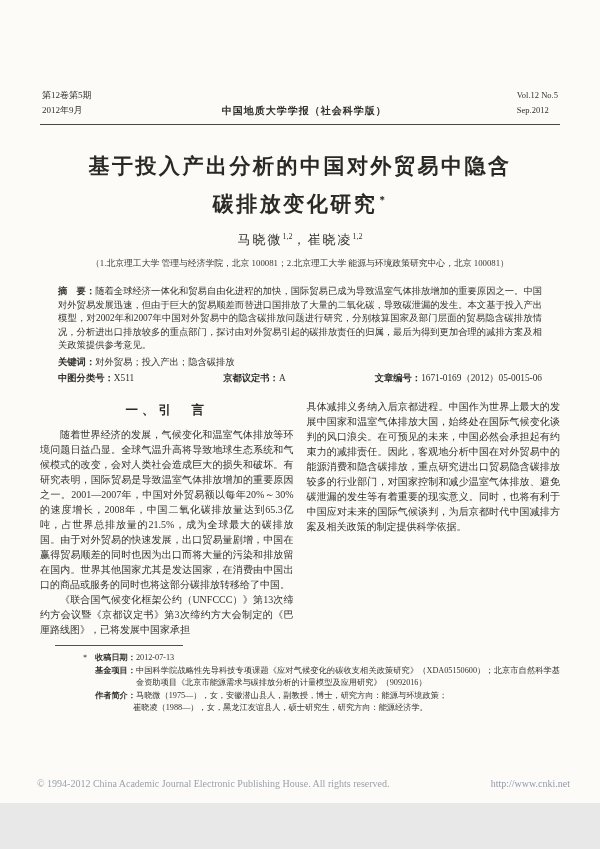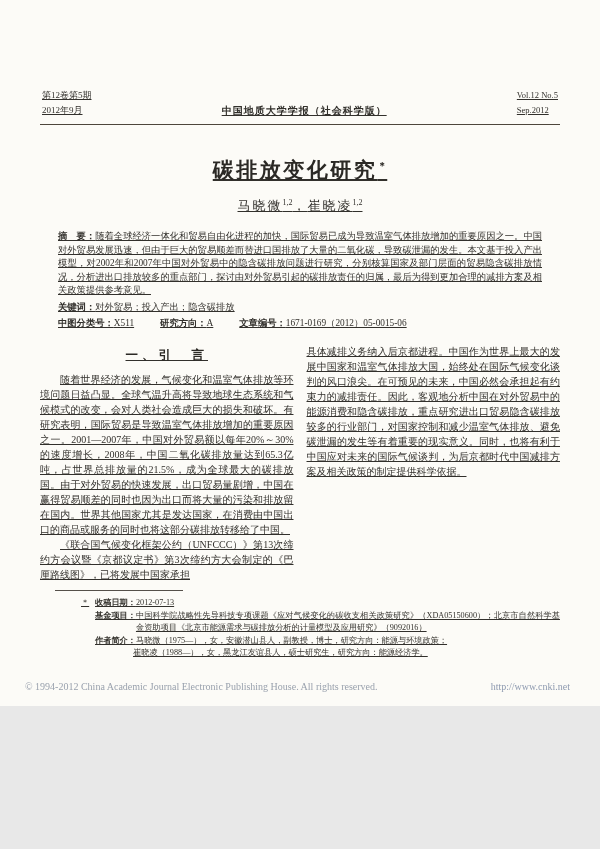--- a/index.html
+++ b/index.html
@@ -1,20 +1,19 @@
 <!DOCTYPE html>
 <html><head>
 <meta charset="utf-8">
 <style>
   html,body{margin:0;padding:0;background:#e8e8e8;}
   .page{
-    width:600px;height:706px;margin:0 auto;position:relative;
+    width:600px;height:803px;margin:0 auto;position:relative;
     background:#fcfbf7;color:#32302c;overflow:hidden;
     font-family:"Liberation Serif","DejaVu Serif",serif;
-    text-decoration:underline;
   }
   .inner{padding:0 40px;}
   
   .jheader{
     margin-top:88px;display:flex;justify-content:space-between;align-items:flex-end;
     border-bottom:1.5px solid #4d463c;padding:0 2px 6px 2px;
   }
   .jh-left{font-size:9px;line-height:15px;white-space:nowrap;}
   .jh-center{text-align:center;flex:1;}
   .jh-center .cn{font-size:10px;font-weight:bold;letter-spacing:1px;}
@@ -27,42 +26,42 @@
   }
   .title sup{font-size:10px;letter-spacing:0;}
   .authors{margin-top:10px;text-align:center;font-size:13px;letter-spacing:2px;}
   .authors sup{font-size:8px;letter-spacing:0;}
   .affil{margin-top:9px;text-align:center;font-size:8.8px;color:#3a3731;}
   
   .abstract{margin:15px 18px 0 18px;font-size:9.3px;line-height:13.6px;text-align:justify;}
   .abstract .lab{font-weight:bold;font-family:"Liberation Sans","DejaVu Sans",sans-serif;}
   .kwline{margin:2px 18px 0 18px;font-size:9.3px;line-height:14px;}
   .kwline .lab{font-weight:bold;font-family:"Liberation Sans","DejaVu Sans",sans-serif;}
-  .metaline{margin:3px 18px 0 18px;font-size:9.3px;display:flex;gap:26px;}
+  .metaline{margin:3px 18px 0 18px;font-size:9.3px;display:flex;gap:26px;justify-content:space-between;}
   .metaline .lab{font-weight:bold;font-family:"Liberation Sans","DejaVu Sans",sans-serif;}
   
   .columns{margin-top:14px;display:flex;gap:13px;}
   .col{flex:1;font-size:10px;line-height:15px;text-align:justify;}
   .sec-head{
     text-align:center;font-weight:bold;font-size:12.5px;letter-spacing:4px;
     margin:4px 0 9px 0;font-family:"Liberation Sans","DejaVu Sans",sans-serif;color:#2b2925;
   }
   .col p{margin:0;text-indent:2em;}
   .col p.cont{text-indent:0;}
   
   .footnote{margin:8px 0 0 15px;font-size:8.2px;line-height:12.6px;color:#35332e;}
   .fn-rule{width:128px;border-top:1px solid #55504a;margin-bottom:6px;}
   .fn-row{display:flex;padding-left:40px;}
   .fn-row .fn-mark{width:14px;margin-left:-14px;}
   .fn-label{white-space:nowrap;font-weight:bold;font-family:"Liberation Sans","DejaVu Sans",sans-serif;}
   .fn-val{flex:1;text-align:justify;}
   .fn-bio2{padding-left:78px;}
   
   .copyright{
-    position:absolute;left:25px;right:30px;bottom:14px;
+    position:absolute;left:37px;right:30px;bottom:14px;
     display:flex;justify-content:space-between;align-items:baseline;
     font-size:10px;color:#99a1ad;font-family:"Liberation Serif","DejaVu Serif",serif;
   }
   .copyright .url{color:#8e9ab0;}
 </style>
 </head>
 <body>
 
 <div class="page">
   <div class="inner">
@@ -75,39 +74,41 @@
       <div class="jh-center">
         <div class="cn">中国地质大学学报（社会科学版）</div>
       </div>
       <div class="jh-right">
         <div>Vol.12 No.5</div>
         <div>Sep.2012</div>
       </div>
     </div>
 
     <div class="title">
+      <div>基于投入产出分析的中国对外贸易中隐含</div>
       <div><span>碳排放变化研究</span><sup>＊</sup></div>
     </div>
 
     <div class="authors">
       <span>马晓微</span><sup>1,2</sup><span>，</span><span>崔晓凌</span><sup>1,2</sup>
     </div>
 
+    <div class="affil">（1.北京理工大学 管理与经济学院，北京 100081；2.北京理工大学 能源与环境政策研究中心，北京 100081）</div>
 
     <div class="abstract">
       <span class="lab">摘　要：</span><span>随着全球经济一体化和贸易自由化进程的加快，国际贸易已成为导致温室气体排放增加的重要原因之一。中国对外贸易发展迅速，但由于巨大的贸易顺差而替进口国排放了大量的二氧化碳，导致碳泄漏的发生。本文基于投入产出模型，对2002年和2007年中国对外贸易中的隐含碳排放问题进行研究，分别核算国家及部门层面的贸易隐含碳排放情况，分析进出口排放较多的重点部门，探讨由对外贸易引起的碳排放责任的归属，最后为得到更加合理的减排方案及相关政策提供参考意见。</span>
     </div>
 
     <div class="kwline">
       <span class="lab">关键词：</span><span>对外贸易；投入产出；隐含碳排放</span>
     </div>
 
     <div class="metaline">
       <span><span class="lab">中图分类号：</span><span>X511</span></span>
-      <span><span class="lab">研究方向：</span><span>A</span></span>
+      <span><span class="lab">京都议定书：</span><span>A</span></span>
       <span><span class="lab">文章编号：</span><span>1671-0169（2012）05-0015-06</span></span>
     </div>
 
     <div class="columns">
       <div class="col">
         <div class="sec-head">一、引　言</div>
         <p>随着世界经济的发展，气候变化和温室气体排放等环境问题日益凸显。全球气温升高将导致地球生态系统和气候模式的改变，会对人类社会造成巨大的损失和破坏。有研究表明，国际贸易是导致温室气体排放增加的重要原因之一。2001—2007年，中国对外贸易额以每年20%～30%的速度增长，2008年，中国二氧化碳排放量达到65.3亿吨，占世界总排放量的21.5%，成为全球最大的碳排放国。由于对外贸易的快速发展，出口贸易量剧增，中国在赢得贸易顺差的同时也因为出口而将大量的污染和排放留在国内。世界其他国家尤其是发达国家，在消费由中国出口的商品或服务的同时也将这部分碳排放转移给了中国。</p>
         <p>《联合国气候变化框架公约（UNFCCC）》第13次缔约方会议暨《京都议定书》第3次缔约方大会制定的《巴厘路线图》，已将发展中国家承担</p>
       </div>
       <div class="col">

